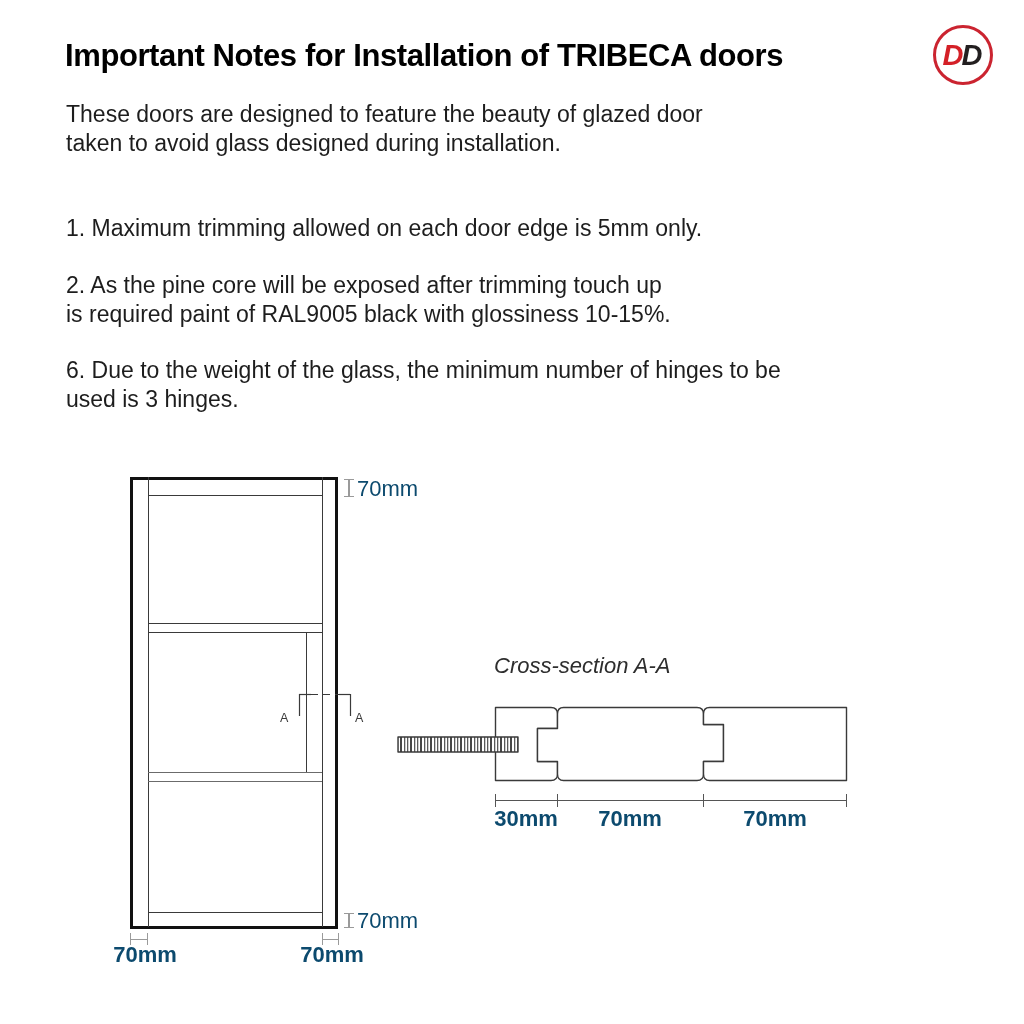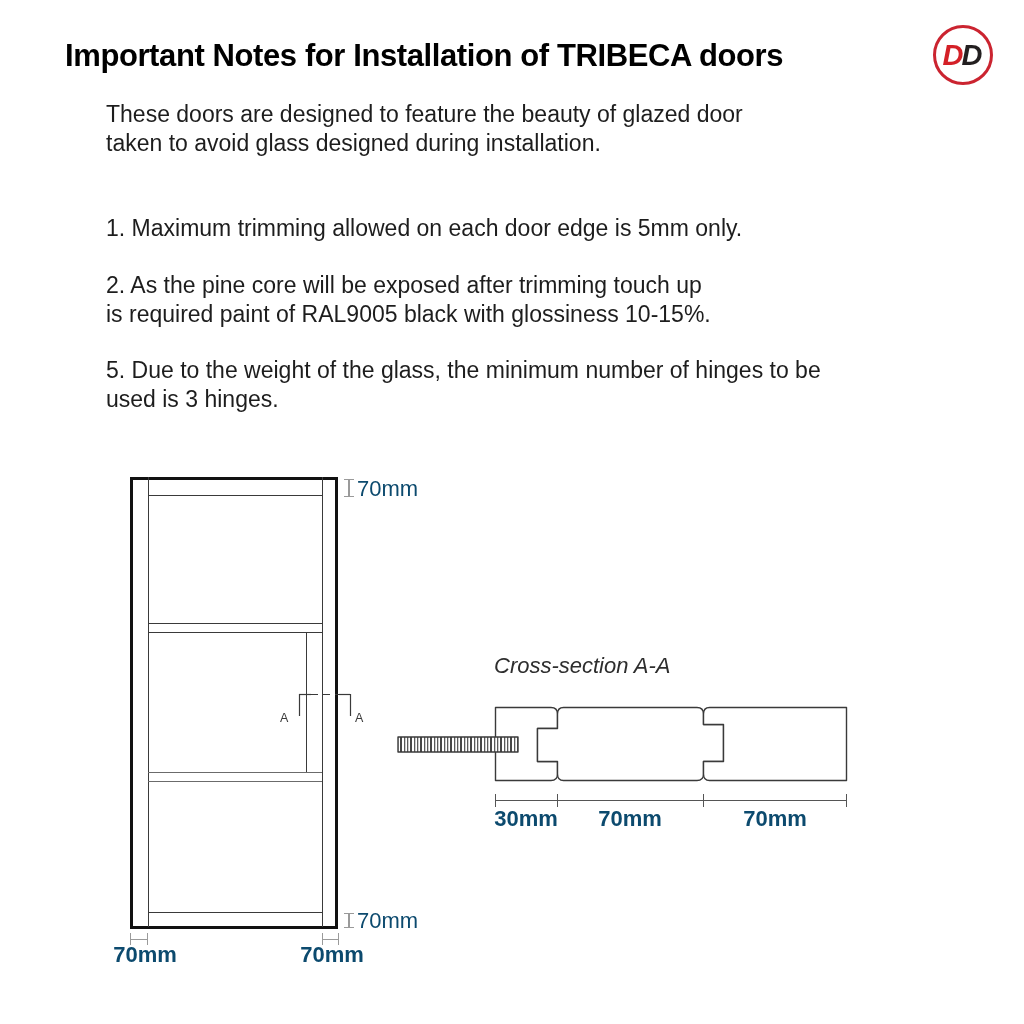--- a/index.html
+++ b/index.html
@@ -10,21 +10,21 @@
   .title{position:absolute;left:65px;top:38px;font-size:31px;font-weight:700;
          letter-spacing:-0.4px;color:#000;white-space:nowrap;}
 
   .logo{position:absolute;left:933px;top:25px;width:54px;height:54px;border:3px solid #cb2430;
         border-radius:50%;display:flex;align-items:center;justify-content:center;background:#fff;}
   .logo span{font-size:29px;font-weight:700;font-style:italic;line-height:1;letter-spacing:-2px;}
   .logo .d1{color:var(--logo-red,#d42027);margin-left:-3px;}
   .logo .d2{color:var(--logo-dark,#231f20);}
 
   .para{position:absolute;left:66px;width:840px;font-size:23px;line-height:29px;color:#1d1d1d;}
-  .para span{display:block;white-space:nowrap;margin-left:40px;}
+  .para span{display:block;white-space:nowrap;}
   .intro{top:100px;}
   .note-1{top:214px;}
   .note-2{top:271px;}
   .note-3{top:356px;}
 
   svg.drawing{position:absolute;left:0;top:0;width:1024px;height:1024px;}
 
   .dim{position:absolute;font-size:22px;line-height:20px;color:#0c4a6e;white-space:nowrap;}
   .dim.centered{transform:translateX(-50%);font-weight:bold;}
   .sec-a{position:absolute;font-size:12.5px;line-height:13px;color:#3a3a3a;}
@@ -47,21 +47,21 @@
   </div>
 
   <div class="para note-1">
     <span>1. Maximum trimming allowed on each door edge is 5mm only.</span>
   </div>
   <div class="para note-2">
     <span>2. As the pine core will be exposed after trimming touch up</span>
     <span>is required paint of RAL9005 black with glossiness 10-15%.</span>
   </div>
   <div class="para note-3">
-    <span>5. Due to the weight of the glass, the minimum number of hinges to be</span>
+    <span>6. Due to the weight of the glass, the minimum number of hinges to be</span>
     <span>used is 3 hinges.</span>
   </div>
 
   <svg class="drawing" viewBox="0 0 1024 1024">
     <defs>
       <pattern id="hatch" width="10" height="15" patternUnits="userSpaceOnUse">
         <rect width="10" height="15" fill="#ffffff"></rect>
         <rect x="0" width="2" height="15" fill="#474747"></rect>
         <rect x="4" width="1.3" height="15" fill="#5a5a5a"></rect>
         <rect x="7" width="1.3" height="15" fill="#5a5a5a"></rect>

